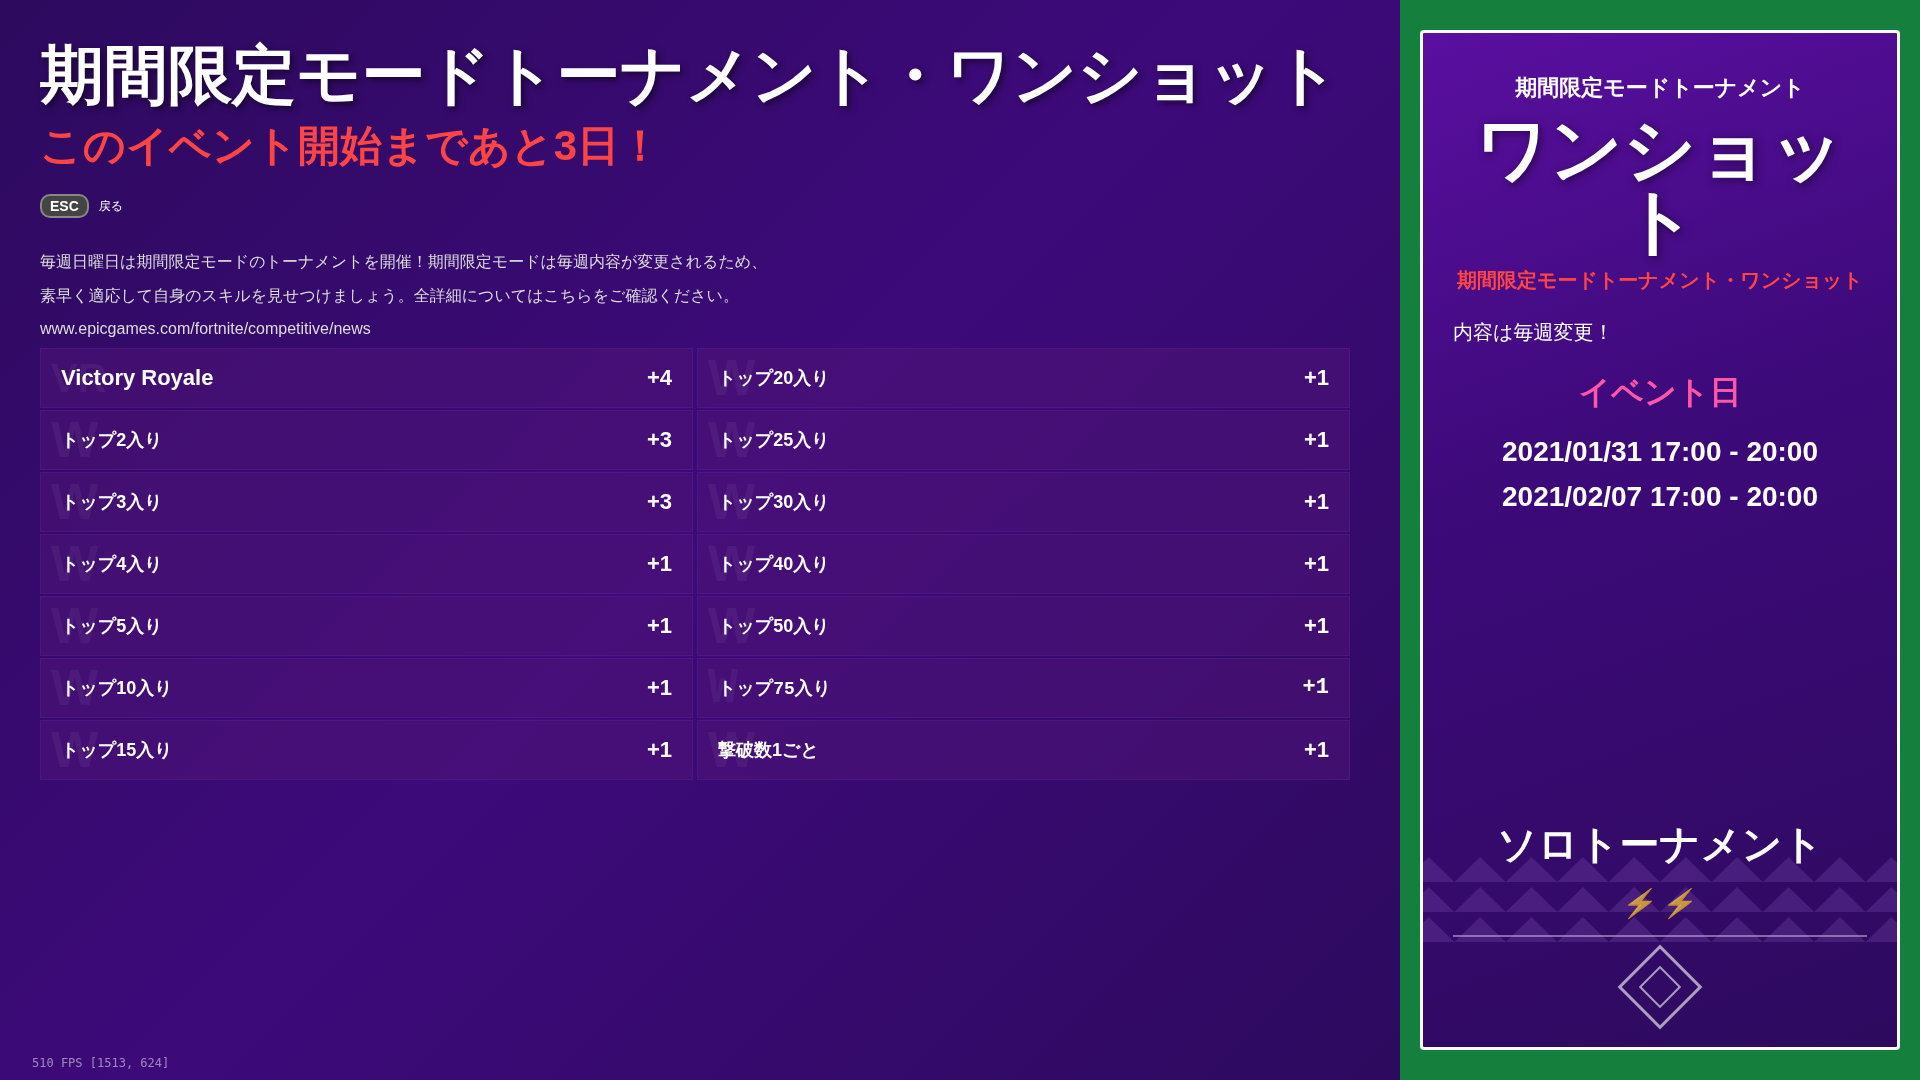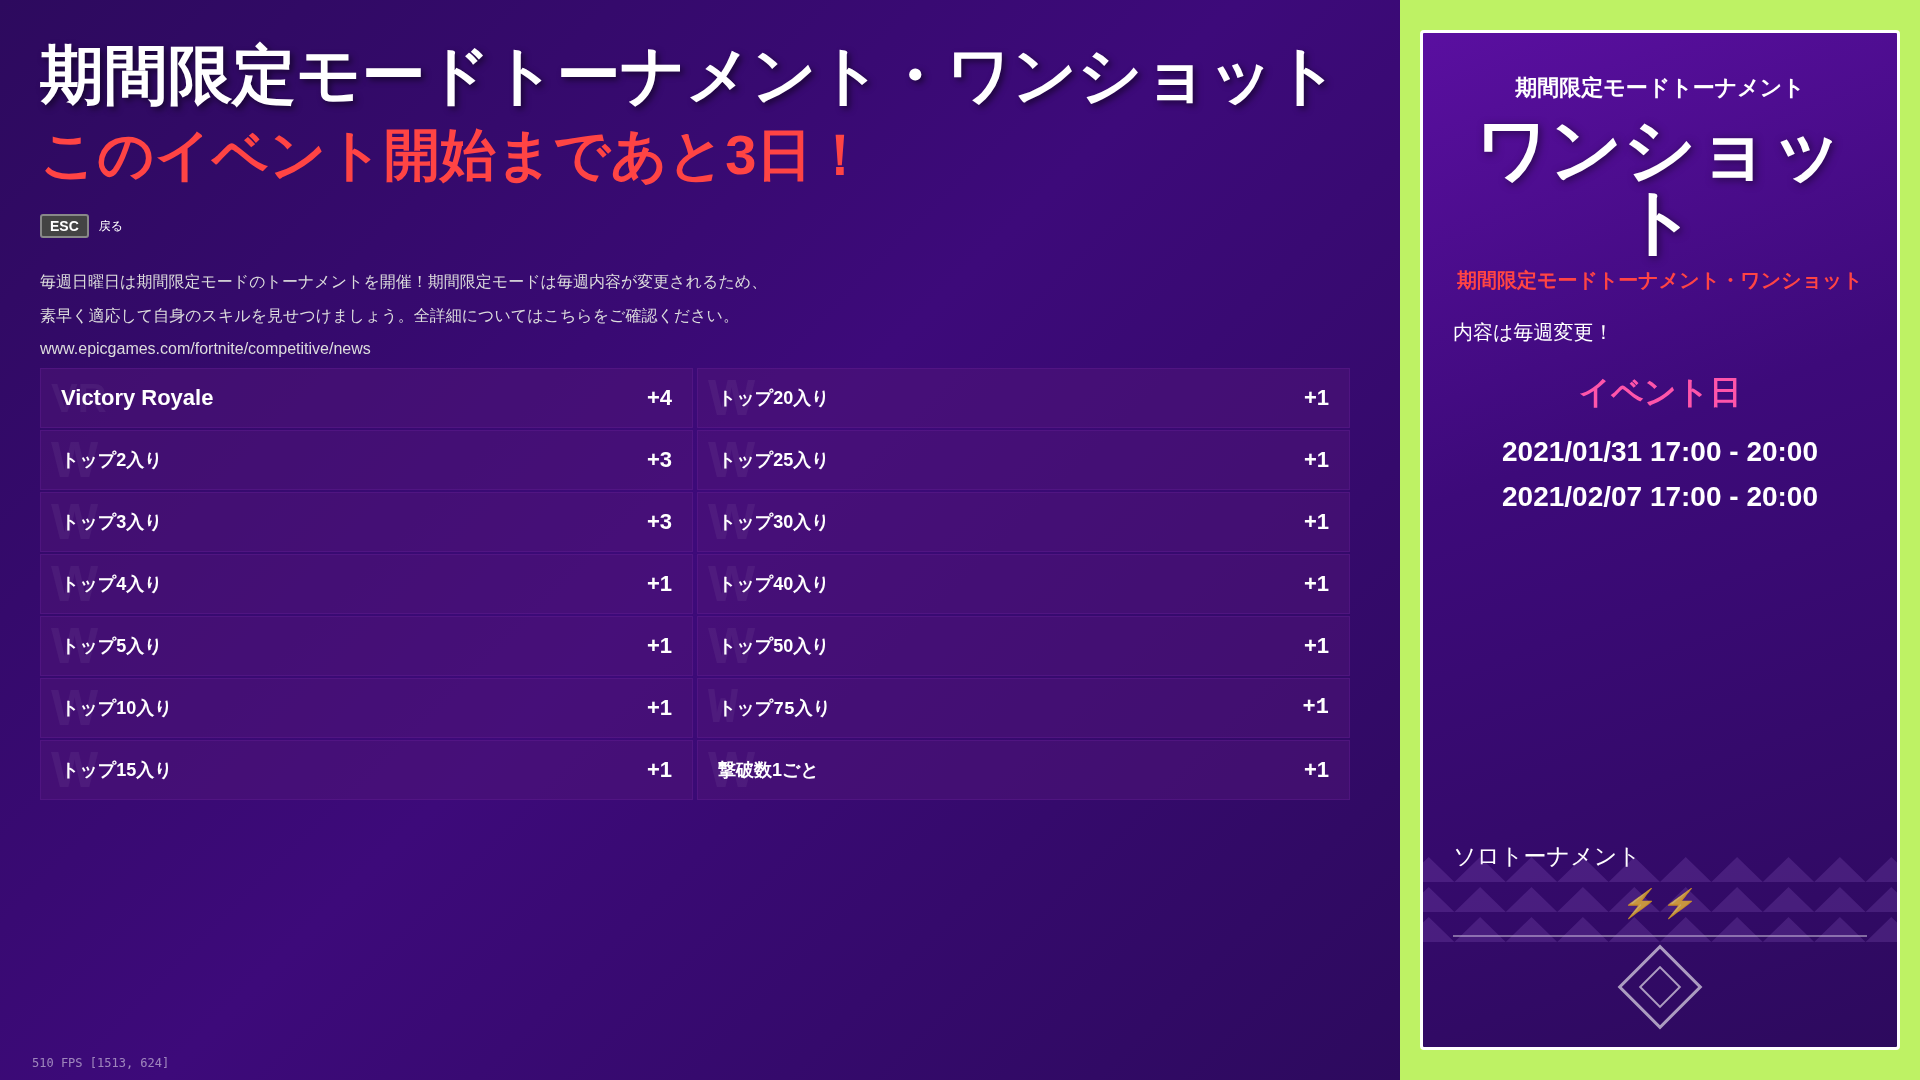--- a/index.html
+++ b/index.html
@@ -29,41 +29,41 @@
     .page-title {
       font-size: 64px;
       font-weight: 900;
       color: white;
       line-height: 1.1;
       margin-bottom: 8px;
       text-shadow: 3px 3px 6px rgba(0,0,0,0.5);
     }
 
     .countdown {
-      font-size: 56px;
+      font-size: 42px;
       font-weight: 900;
       color: #ff4444;
       margin-bottom: 20px;
     }
 
     .back-button-area {
       display: flex;
       align-items: center;
       gap: 10px;
       margin-bottom: 30px;
     }
 
     .esc-badge {
       background: #444;
       border: 2px solid #888;
       color: white;
       padding: 2px 8px;
       font-size: 14px;
       font-weight: bold;
-      border-radius: 3px;
+      border-radius: 10px;
     }
 
     .back-label {
       font-size: 12px;
       color: white;
     }
 
     .description {
       font-size: 16px;
       color: #ddd;
@@ -141,21 +141,21 @@
       font-family: monospace;
     }
 
     
     .right-panel {
       width: 520px;
       padding: 20px;
       display: flex;
       align-items: center;
       justify-content: center;
-      background: #bef264;
+      background: #15803d;
     }
 
     .event-card {
       width: 480px;
       height: 1020px;
       background: linear-gradient(160deg, #5a0fa0 0%, #3d0a7a 40%, #2d0a5e 100%);
       border: 3px solid white;
       border-radius: 4px;
       display: flex;
       flex-direction: column;
@@ -210,24 +210,24 @@
     .card-date {
       font-size: 28px;
       font-weight: 700;
       color: white;
       text-align: center;
       line-height: 1.6;
       margin-bottom: 30px;
     }
 
     .card-solo {
-      font-size: 23px;
-      font-weight: 400;
-      color: white;
-      text-align: left;
+      font-size: 40px;
+      font-weight: 700;
+      color: white;
+      text-align: center;
       margin-top: auto;
       margin-bottom: 15px;
     }
 
     .card-divider {
       width: 100%;
       height: 2px;
       background: rgba(255,255,255,0.4);
       margin-bottom: 20px;
     }

